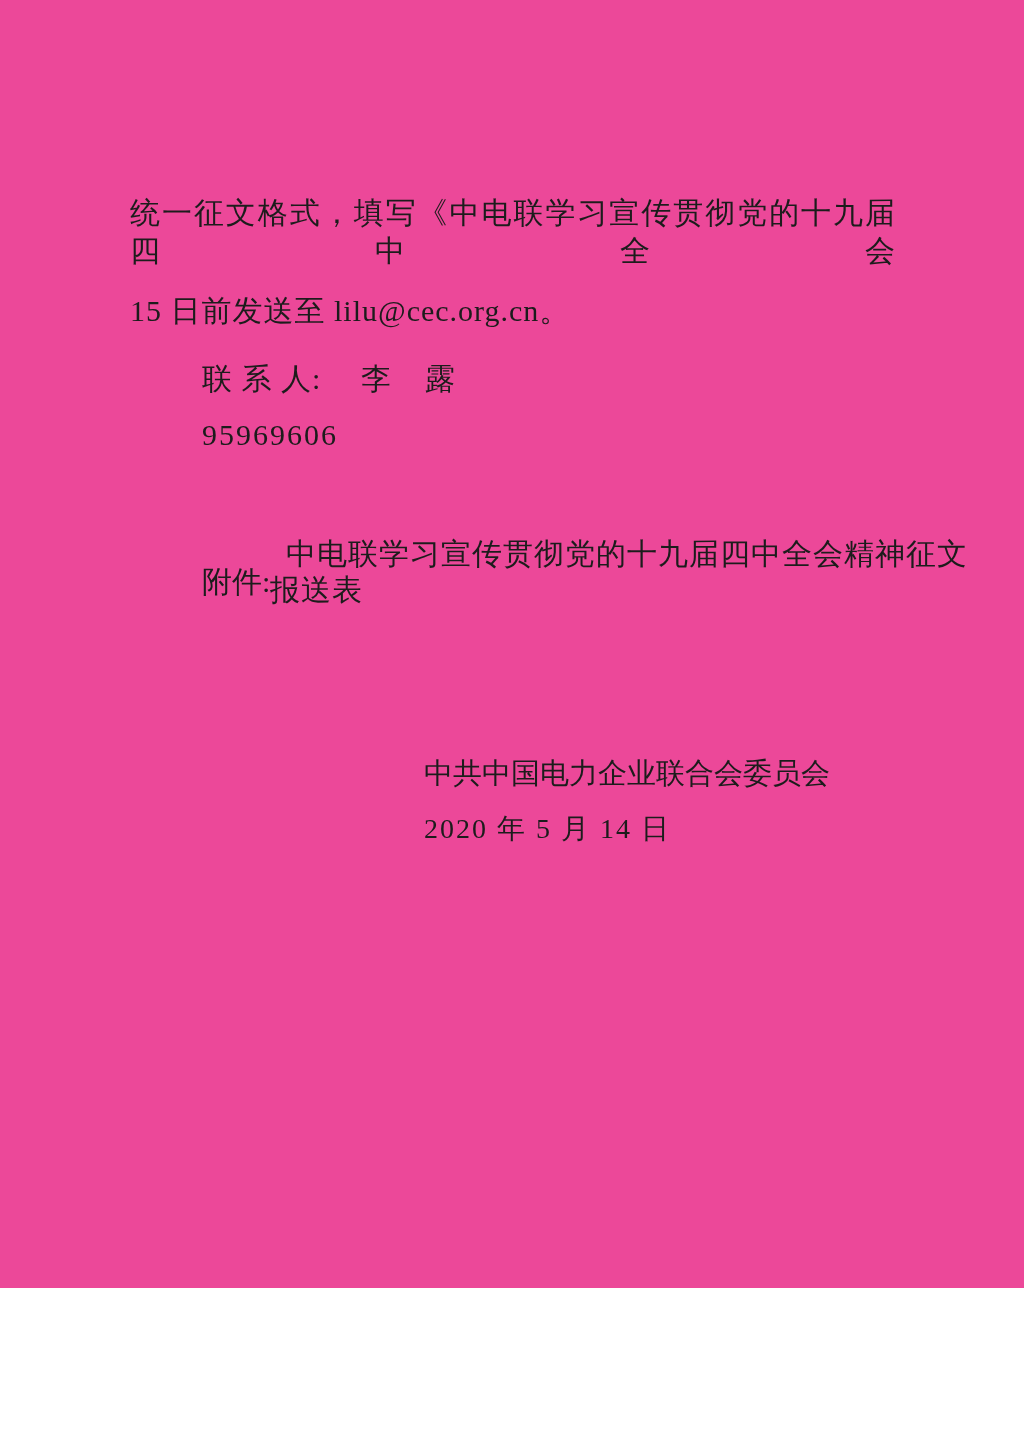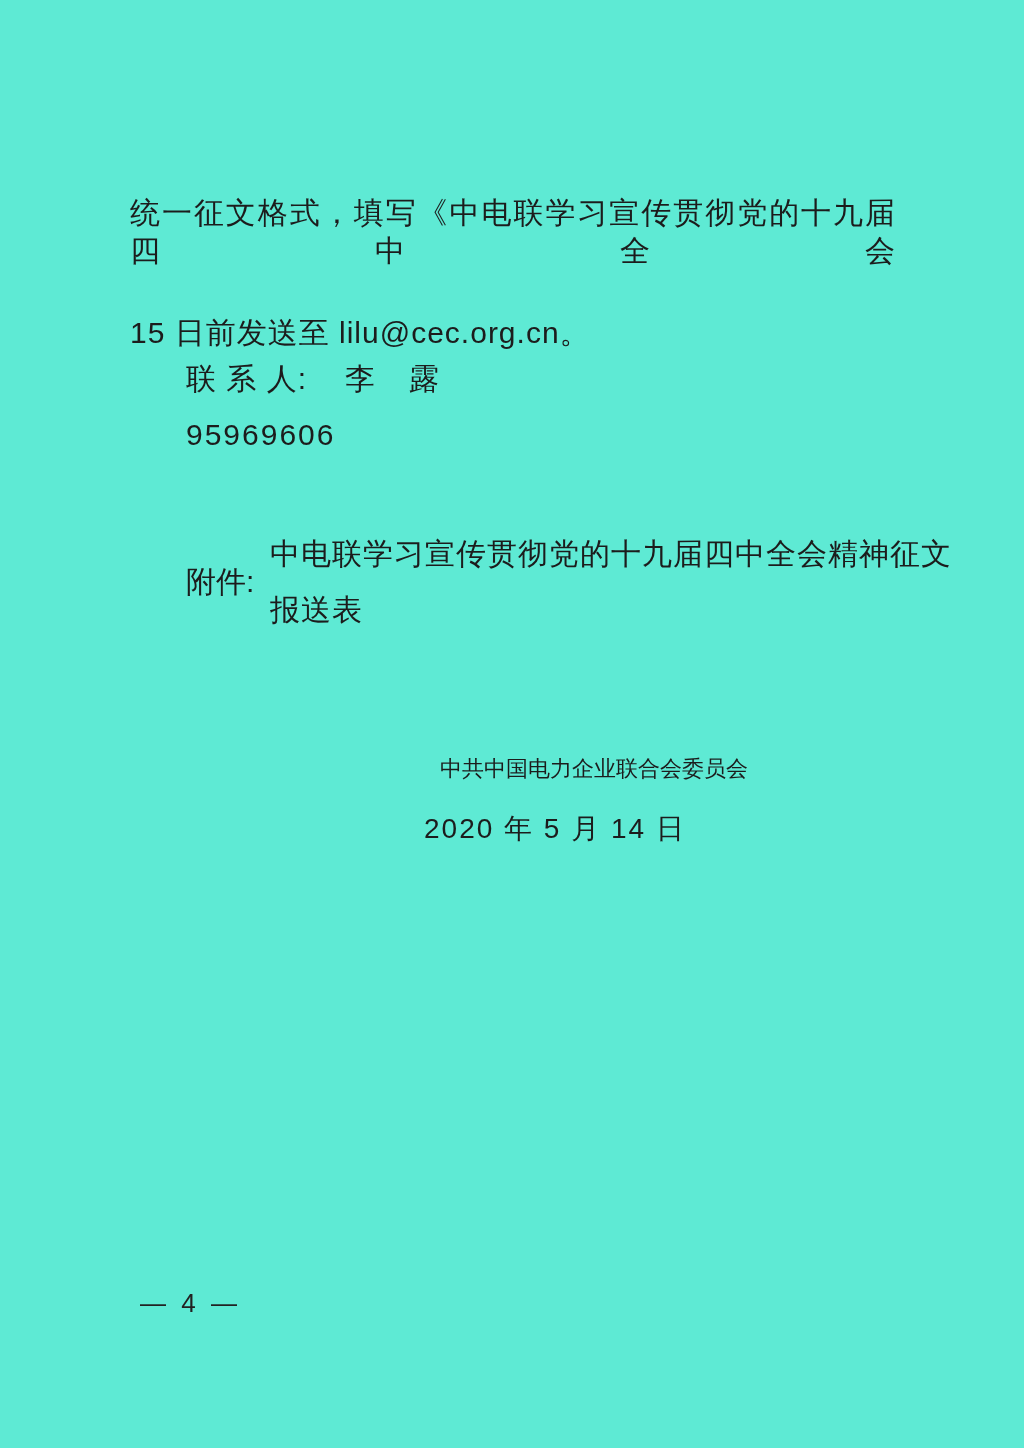--- a/index.html
+++ b/index.html
@@ -3,43 +3,43 @@
 <meta charset="utf-8">
 <style>
   html, body {
     margin: 0;
     padding: 0;
     background: #ffffff;
   }
   .page {
     position: relative;
     width: 1024px;
-    height: 1448px;
-    background: #5eead4;
-    font-family: Liberation Sans, sans-serif;
+    height: 1288px;
+    background: #ec4899;
+    font-family: Liberation Serif, serif;
     color: #1c1c1c;
     overflow: hidden;
   }
   .line {
     position: absolute;
     left: 130px;
     width: 766px;
     font-size: 30px;
     line-height: 38px;
     white-space: nowrap;
     letter-spacing: 1px;
   }
   .line.justified {
     white-space: normal;
     text-align: justify;
     text-align-last: justify;
   }
   .indent-row {
     position: absolute;
-    left: 186px;
+    left: 202px;
     font-size: 30px;
     line-height: 38px;
     white-space: nowrap;
     display: flex;
     justify-content: space-between;
   }
   .contact-label {
     display: inline-block;
     width: 159px;
     letter-spacing: 1px;
@@ -60,23 +60,23 @@
   }
   .attach-line2 {
     position: absolute;
     left: 270px;
     font-size: 30px;
     line-height: 38px;
     letter-spacing: 1px;
   }
   .signature-org {
     position: absolute;
-    left: 440px;
+    left: 424px;
     width: 386px;
-    font-size: 22px;
+    font-size: 29px;
     white-space: nowrap;
   }
   .signature-date {
     position: absolute;
     left: 424px;
     width: 386px;
     font-size: 28px;
     letter-spacing: 2px;
     white-space: nowrap;
   }
@@ -90,37 +90,37 @@
   }
 </style>
 </head>
 <body>
 
 <div class="page">
 
   <div class="line justified" style="top:194px">统一征文格式，填写《中电联学习宣传贯彻党的十九届四中全会</div>
 
 
-  <div class="line" style="top:314px">15 日前发送至 lilu@cec.org.cn。</div>
+  <div class="line" style="top:292px">15 日前发送至 lilu@cec.org.cn。</div>
 
   <div class="indent-row" style="top:360px">
     <span class="contact-label">联 系 人:</span>
     <span class="contact-value">李　露</span>
   </div>
 
   <div class="indent-row" style="top:416px">
     <span class="contact-value">95969606</span>
   </div>
 
   <div class="indent-row" style="top:516px">
     <span class="attach-label">附件:</span>
     <span class="attach-body">中电联学习宣传贯彻党的十九届四中全会精神征文</span>
   </div>
 
-  <div class="attach-line2" style="top:591px">报送表</div>
+  <div class="attach-line2" style="top:571px">报送表</div>
 
   <div class="signature-org" style="top:754px">中共中国电力企业联合会委员会</div>
 
   <div class="signature-date" style="top:810px">2020 年 5 月 14 日</div>
 
   <div class="page-number">— 4 —</div>
 
 </div>
 
 </body></html>

